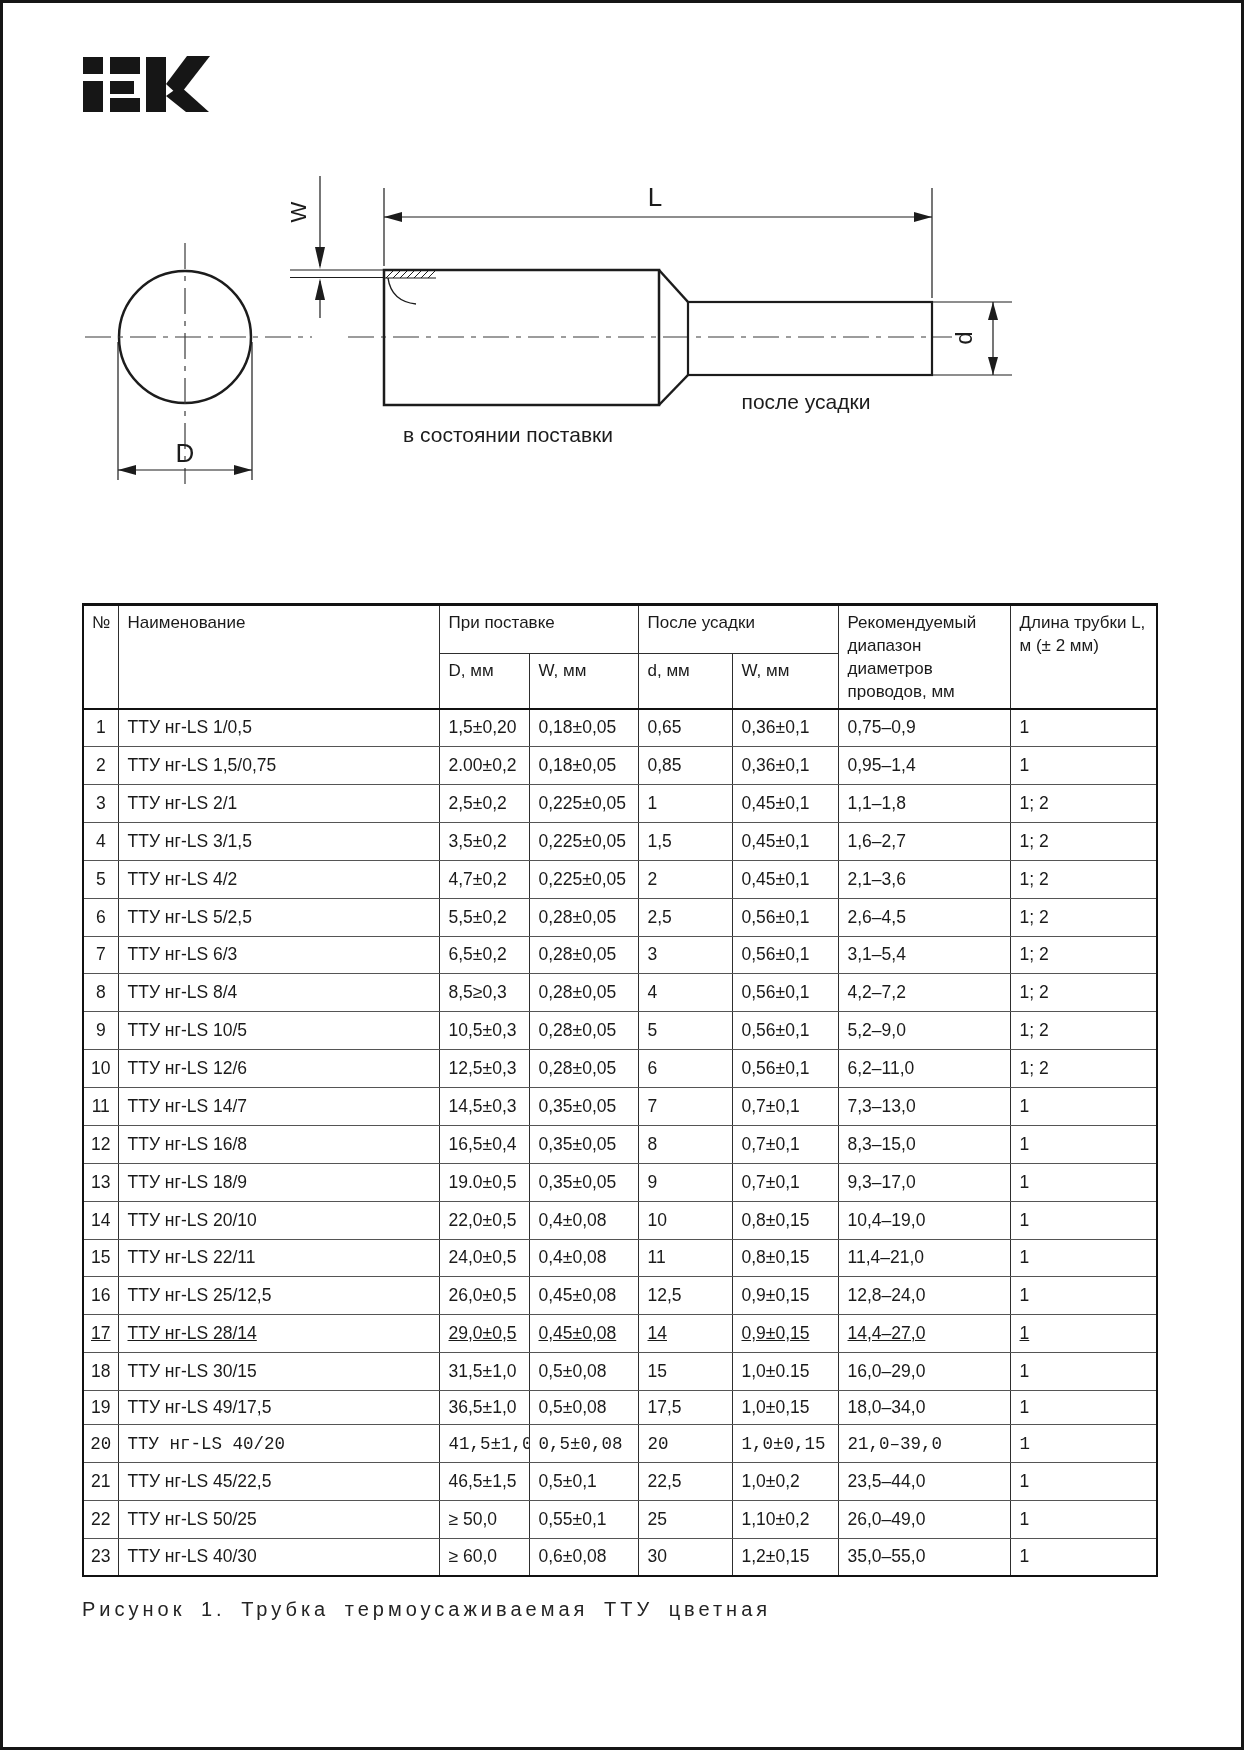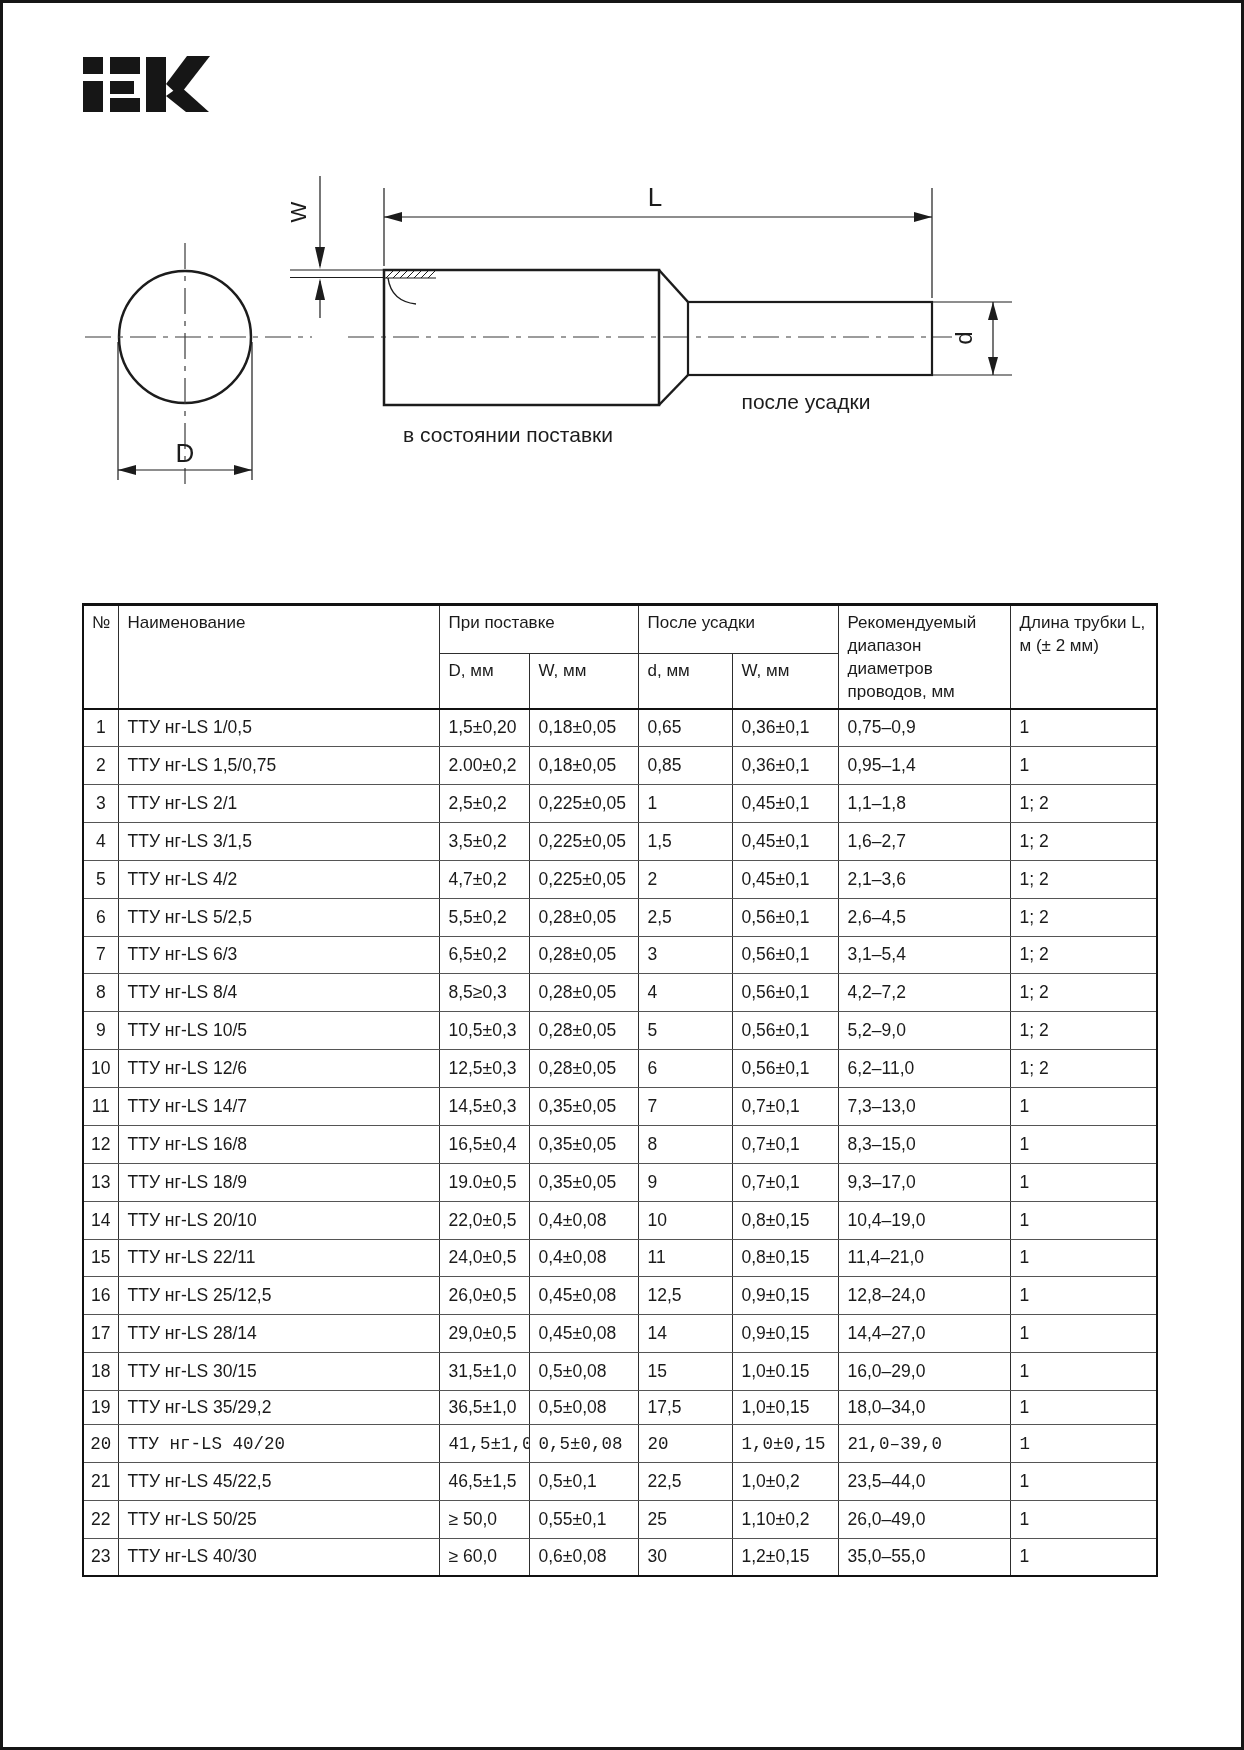--- a/index.html
+++ b/index.html
@@ -302,21 +302,21 @@
         <tr style="height: 37.8px;">
           <td class="c-num">16</td>
           <td>ТТУ нг-LS 25/12,5</td>
           <td>26,0±0,5</td>
           <td>0,45±0,08</td>
           <td>12,5</td>
           <td>0,9±0,15</td>
           <td>12,8–24,0</td>
           <td>1</td>
         </tr>
-        <tr style="height: 37.8px;">
+        <tr style="height: 37.8px; text-decoration: underline;">
           <td class="c-num">17</td>
           <td>ТТУ нг-LS 28/14</td>
           <td>29,0±0,5</td>
           <td>0,45±0,08</td>
           <td>14</td>
           <td>0,9±0,15</td>
           <td>14,4–27,0</td>
           <td>1</td>
         </tr>
         <tr style="height: 37.8px; padding-left: 30px;">
@@ -324,21 +324,21 @@
           <td>ТТУ нг-LS 30/15</td>
           <td>31,5±1,0</td>
           <td>0,5±0,08</td>
           <td>15</td>
           <td>1,0±0.15</td>
           <td>16,0–29,0</td>
           <td>1</td>
         </tr>
         <tr style="height: 34px; margin-top: 36px;">
           <td class="c-num">19</td>
-          <td>ТТУ нг-LS 35/29,2</td>
+          <td>ТТУ нг-LS 49/17,5</td>
           <td>36,5±1,0</td>
           <td>0,5±0,08</td>
           <td>17,5</td>
           <td>1,0±0,15</td>
           <td>18,0–34,0</td>
           <td>1</td>
         </tr>
         <tr style="height: 37.8px; font-family: Liberation Mono, monospace;">
           <td class="c-num">20</td>
           <td>ТТУ нг-LS 40/20</td>
@@ -375,13 +375,14 @@
           <td>≥ 60,0</td>
           <td>0,6±0,08</td>
           <td>30</td>
           <td>1,2±0,15</td>
           <td>35,0–55,0</td>
           <td>1</td>
         </tr>
       </tbody>
   </table>
 
+  <div class="caption">Рисунок 1. Трубка термоусаживаемая ТТУ цветная</div>
 </div>
 
 </body></html>

